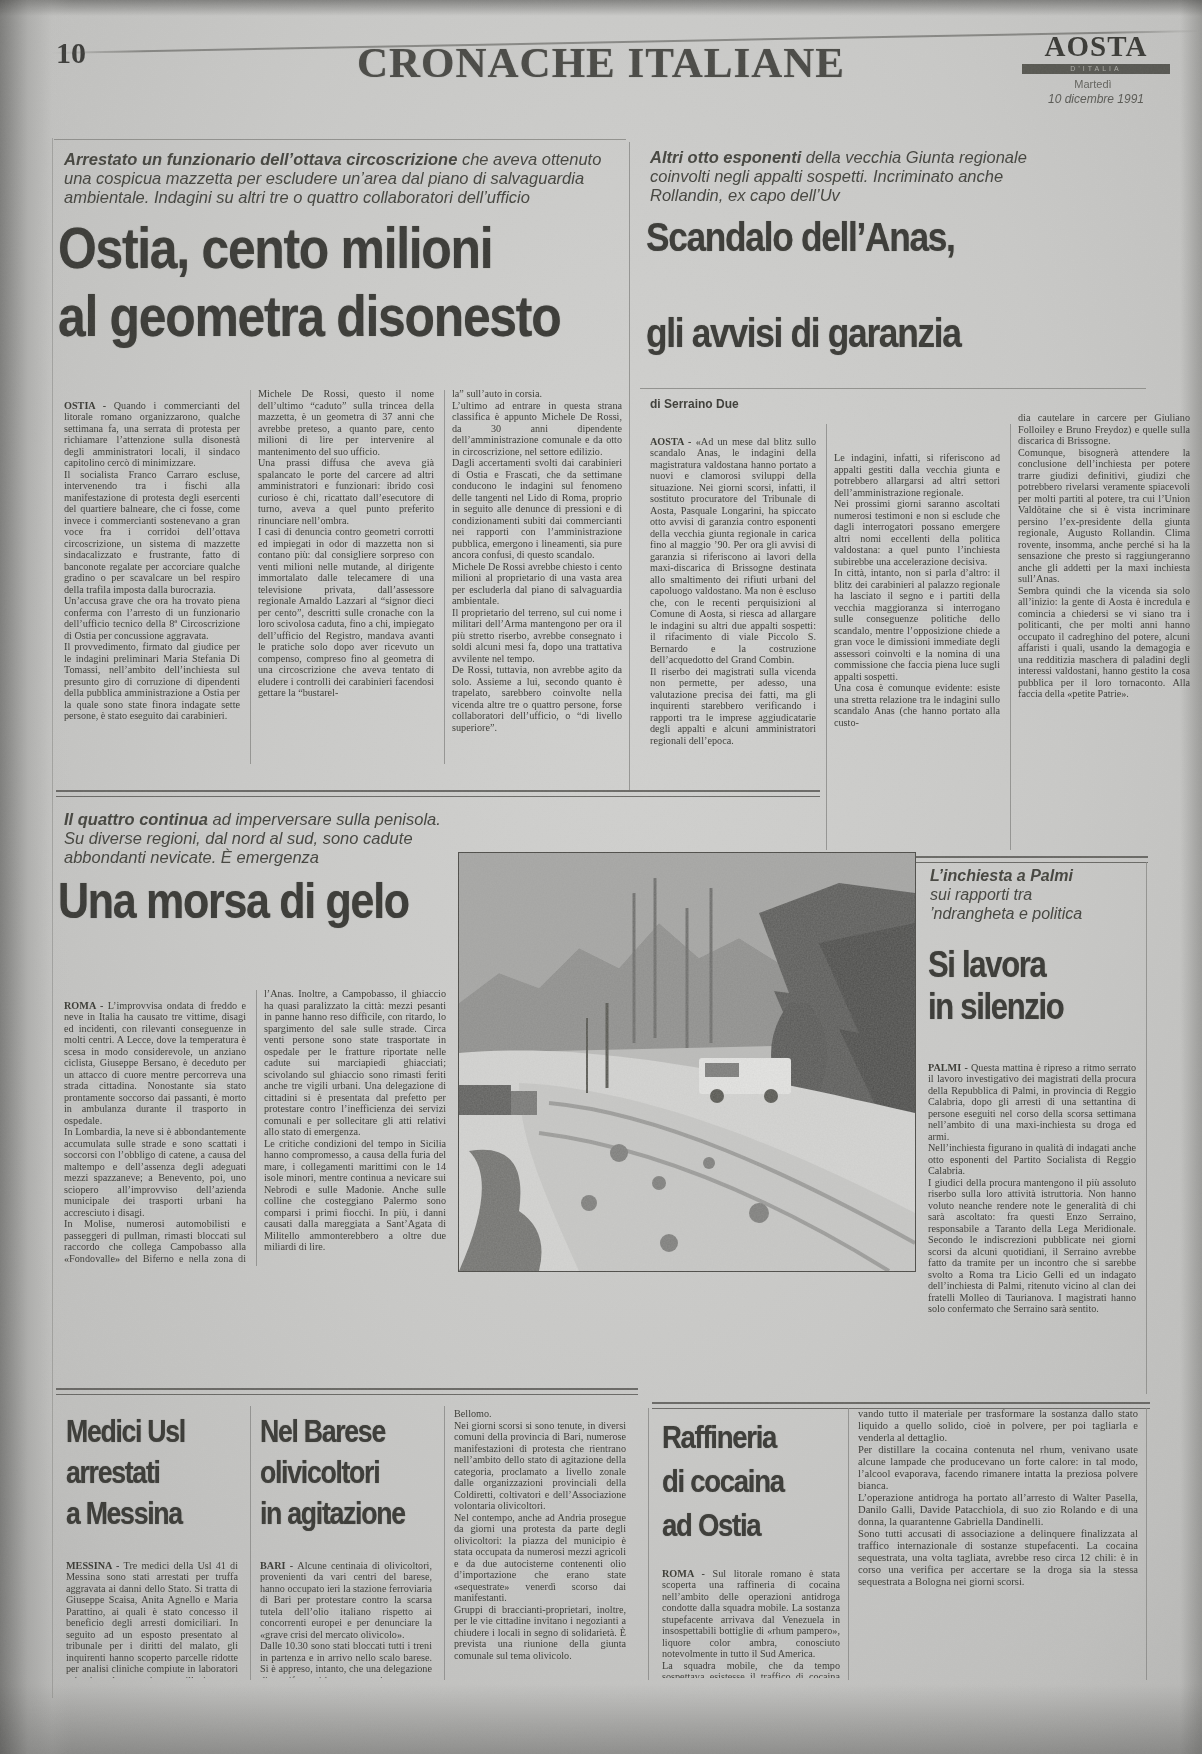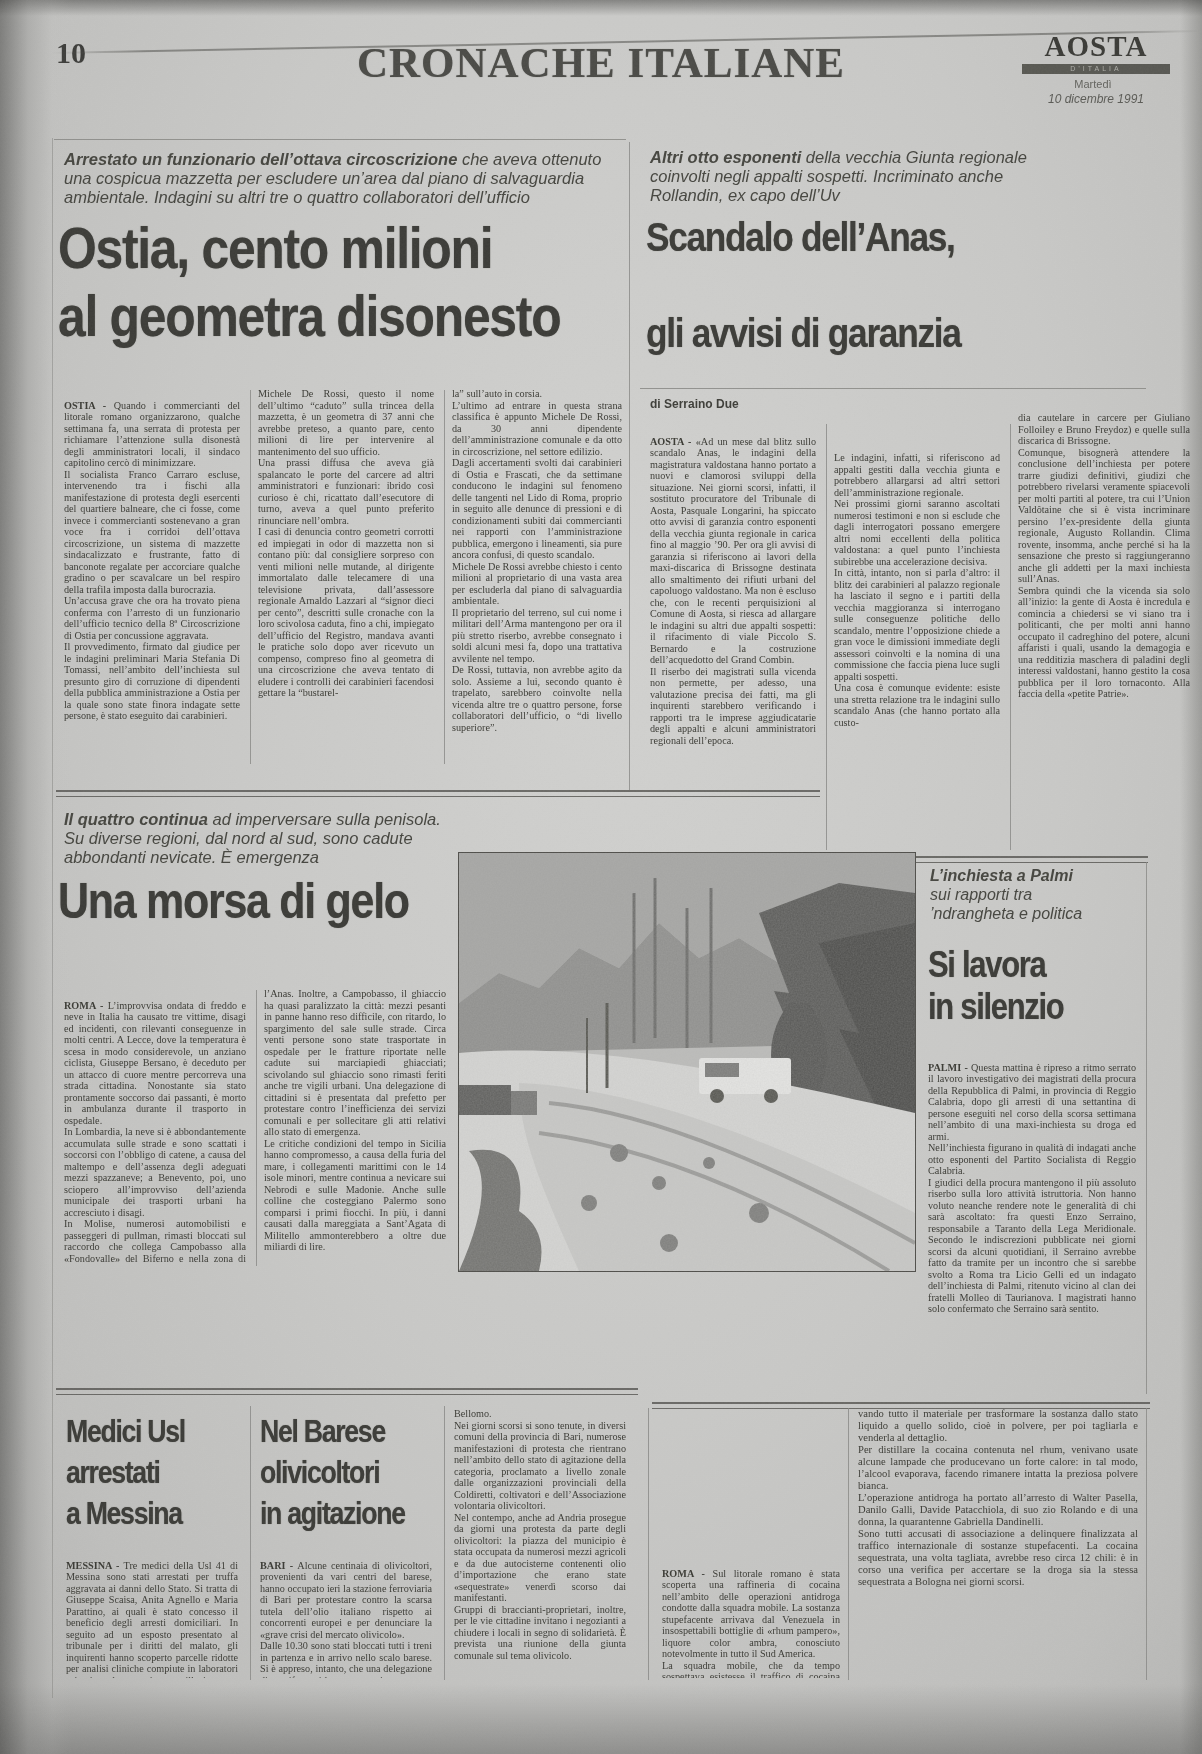--- a/index.html
+++ b/index.html
@@ -217,20 +217,25 @@
     <b class="dl">BARI - </b><span>Alcune centinaia di olivicoltori, provenienti da vari centri del barese, hanno occupato ieri la stazione ferroviaria di Bari per protestare contro la scarsa tutela dell’olio italiano rispetto ai concorrenti europei e per denunciare la «grave crisi del mercato olivicolo».
 Dalle 10.30 sono stati bloccati tutti i treni in partenza e in arrivo nello scalo barese. Si è appreso, intanto, che una delegazione di manifestanti ha tenuto un incontro con il presidente della giunta pugliese, Michele</span>
   </div>
   <div class="vr" style="left:444px;top:1406px;height:274px;"></div>
   <div class="abs bt" style="left:454px;top:1408px;width:172px;height:264px;">Bellomo.
 Nei giorni scorsi si sono tenute, in diversi comuni della provincia di Bari, numerose manifestazioni di protesta che rientrano nell’ambito dello stato di agitazione della categoria, proclamato a livello zonale dalle organizzazioni provinciali della Coldiretti, coltivatori e dell’Associazione volontaria olivicoltori.
 Nel contempo, anche ad Andria prosegue da giorni una protesta da parte degli olivicoltori: la piazza del municipio è stata occupata da numerosi mezzi agricoli e da due autocisterne contenenti olio d’importazione che erano state «sequestrate» venerdì scorso dai manifestanti.
 Gruppi di braccianti-proprietari, inoltre, per le vie cittadine invitano i negozianti a chiudere i locali in segno di solidarietà. È prevista una riunione della giunta comunale sul tema olivicolo.</div>
   <div class="vr" style="left:648px;top:1408px;height:272px;"></div>
 
+  <div class="abs" style="left:662px;top:1418px;line-height:38px;">
+    <span class="hl" style="font-size:32px;">Raffineria</span><br>
+    <span class="hl" style="font-size:32px;">di cocaina</span><br>
+    <span class="hl" style="font-size:32px;">ad Ostia</span>
+  </div>
   <div class="abs bt" style="left:662px;top:1556px;width:178px;height:122px;">
     <b class="dl">ROMA - </b><span>Sul litorale romano è stata scoperta una raffineria di cocaina nell’ambito delle operazioni antidroga condotte dalla squadra mobile. La sostanza stupefacente arrivava dal Venezuela in insospettabili bottiglie di «rhum pampero», liquore color ambra, conosciuto notevolmente in tutto il Sud America.
 La squadra mobile, che da tempo sospettava esistesse il traffico di cocaina purissima con il Venezuela, è penetrata all’interno di un appartamento di Ostia, in via Valeri, tro-</span>
   </div>
   <div class="vr" style="left:848px;top:1408px;height:272px;"></div>
   <div class="abs bt" style="left:858px;top:1408px;width:280px;height:230px;font-size:10.6px;line-height:12px;">vando tutto il materiale per trasformare la sostanza dallo stato liquido a quello solido, cioè in polvere, per poi tagliarla e venderla al dettaglio.
 Per distillare la cocaina contenuta nel rhum, venivano usate alcune lampade che producevano un forte calore: in tal modo, l’alcool evaporava, facendo rimanere intatta la preziosa polvere bianca.
 L’operazione antidroga ha portato all’arresto di Walter Pasella, Danilo Galli, Davide Patacchiola, di suo zio Rolando e di una donna, la quarantenne Gabriella Dandinelli.
 Sono tutti accusati di associazione a delinquere finalizzata al traffico internazionale di sostanze stupefacenti. La cocaina sequestrata, una volta tagliata, avrebbe reso circa 12 chili: è in corso una verifica per accertare se la droga sia la stessa sequestrata a Bologna nei giorni scorsi.</div>
   <div class="vr" style="left:1146px;top:1408px;height:272px;"></div>

